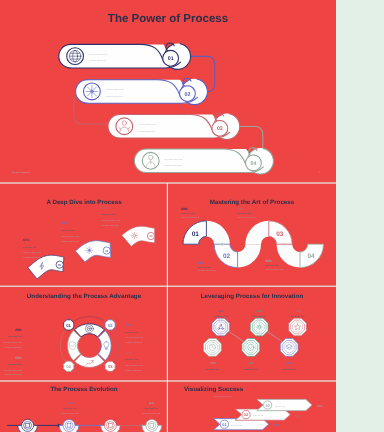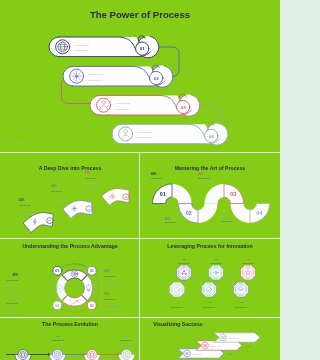--- a/index.html
+++ b/index.html
@@ -1,19 +1,19 @@
 <!DOCTYPE html>
 <html><head>
 <meta charset="utf-8">
 <style>
 html,body{margin:0;padding:0;}
 body{width:280px;height:360px;overflow:hidden;background:#e3f0e8;
      font-family:"Liberation Sans",sans-serif;}
 .deck{position:relative;width:280px;height:360px;}
-.slide{position:absolute;overflow:hidden;background:#84cc16;}
+.slide{position:absolute;overflow:hidden;background:#ef4444;}
 .slide>svg{position:absolute;left:0;top:0;display:block;}
 .s1{left:0;top:0;width:280px;height:152px;}
 .s2{left:0;top:153px;width:139px;height:85px;}
 .s3{left:140px;top:153px;width:140px;height:85px;}
 .s4{left:0;top:239px;width:139px;height:78px;}
 .s5{left:140px;top:239px;width:140px;height:78px;}
 .s6{left:0;top:318px;width:139px;height:42px;}
 .s7{left:140px;top:318px;width:140px;height:42px;}
 svg text{font-family:"Liberation Sans",sans-serif;}
 .ln{fill:none;stroke-width:0.9;stroke-linecap:round;}

